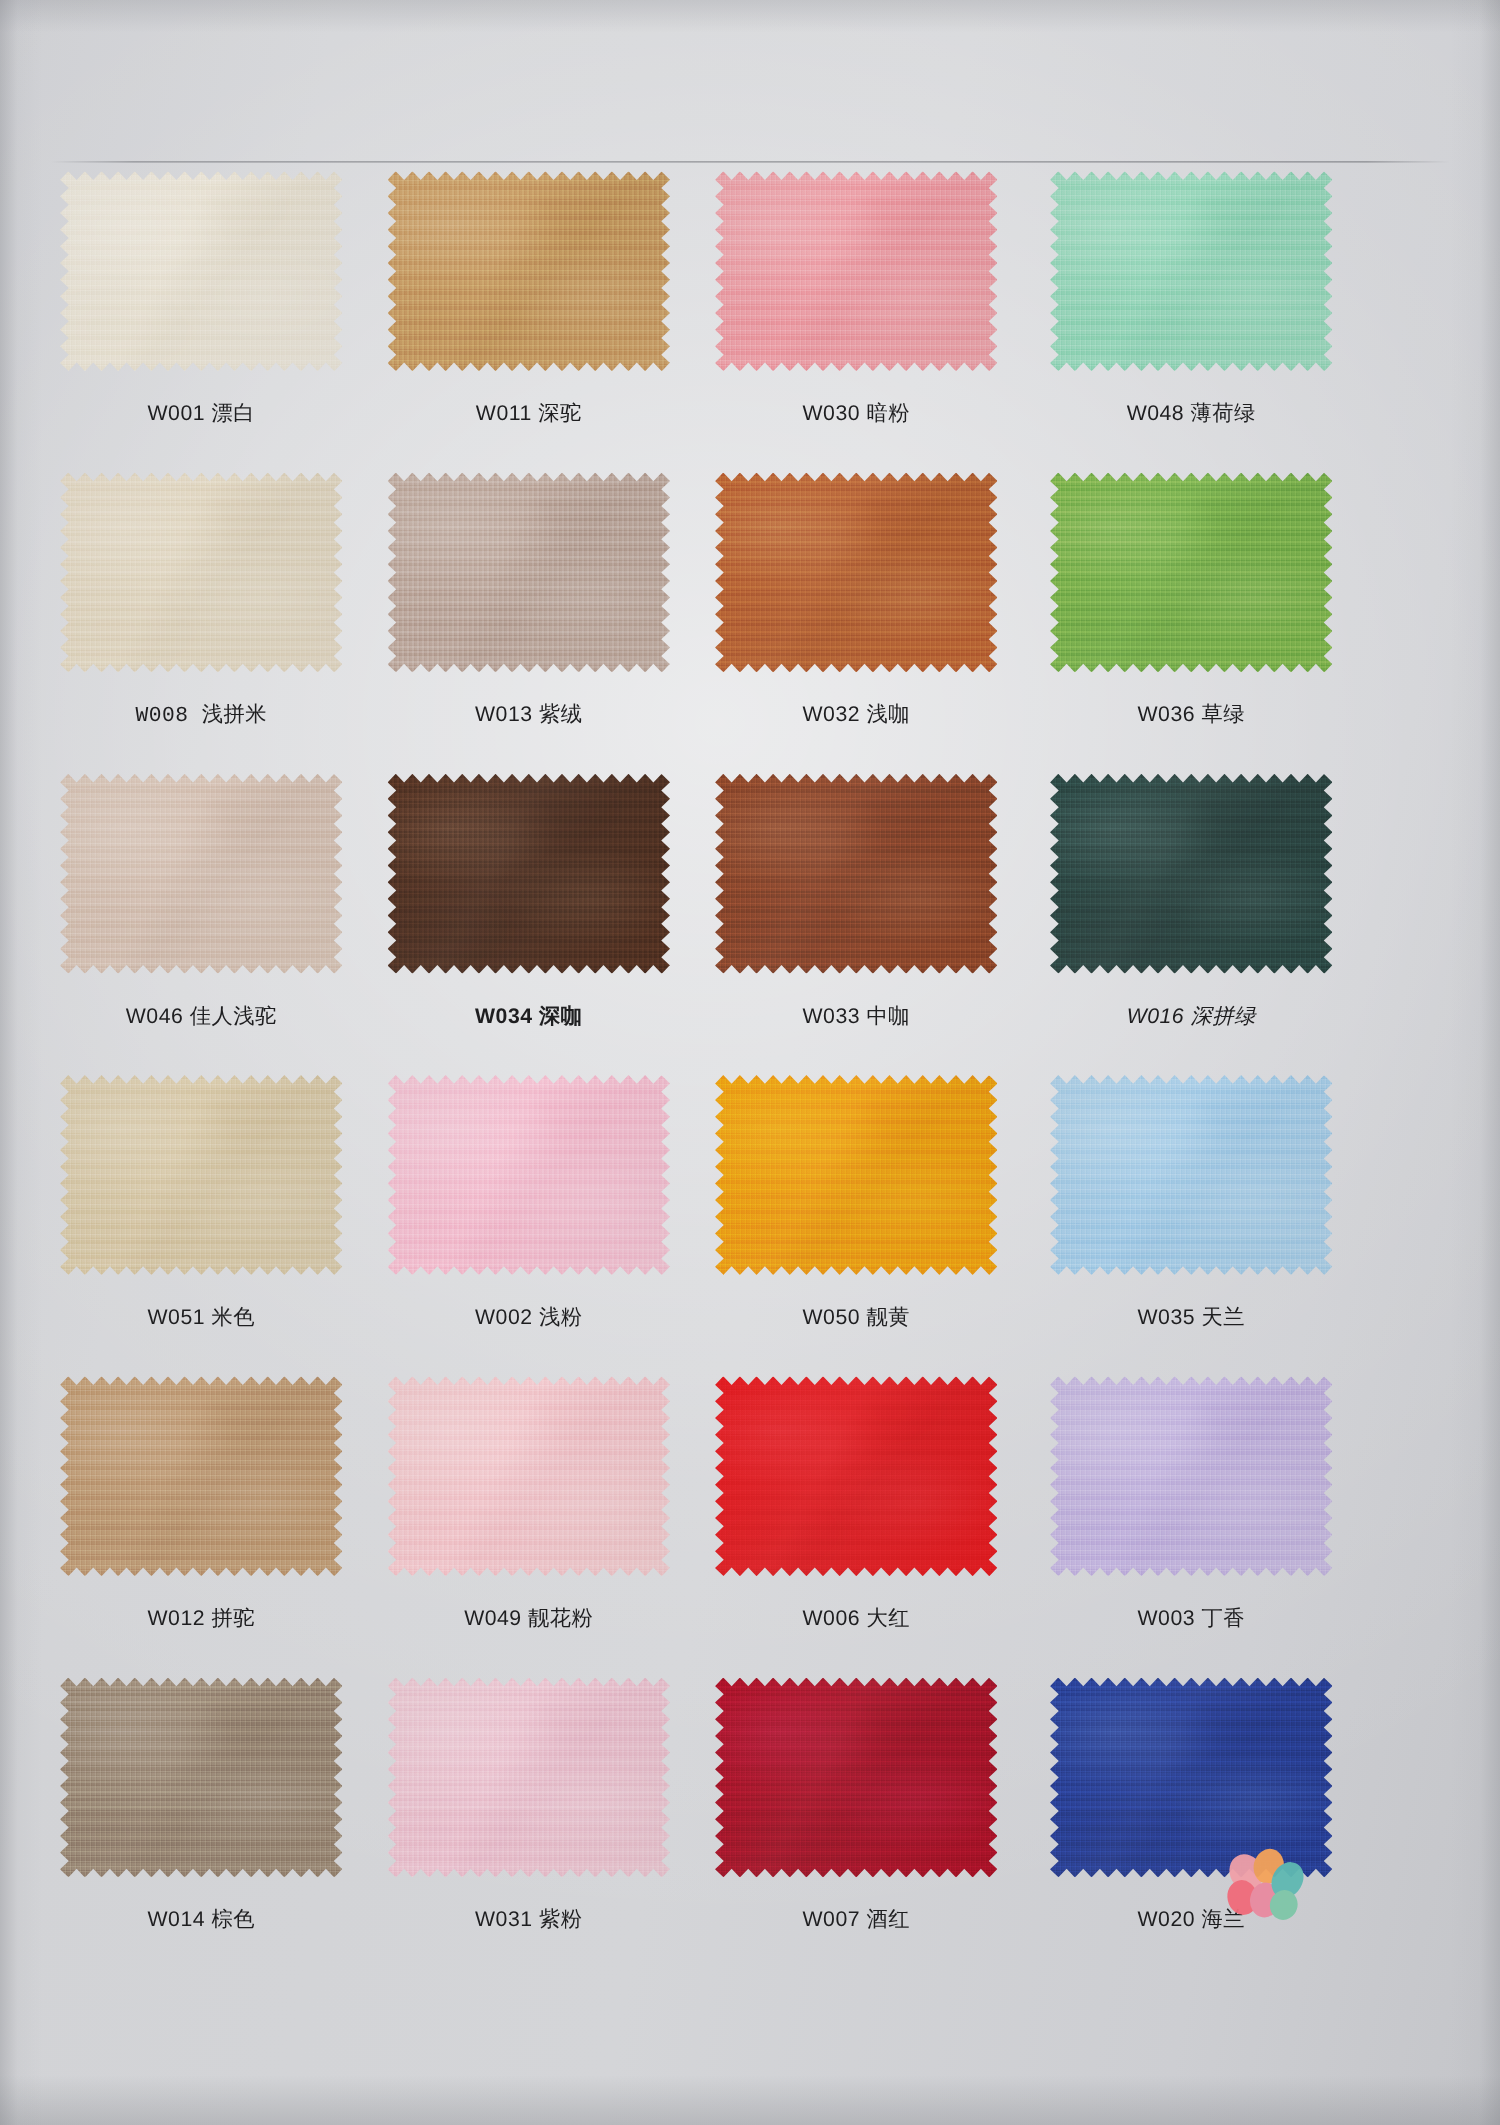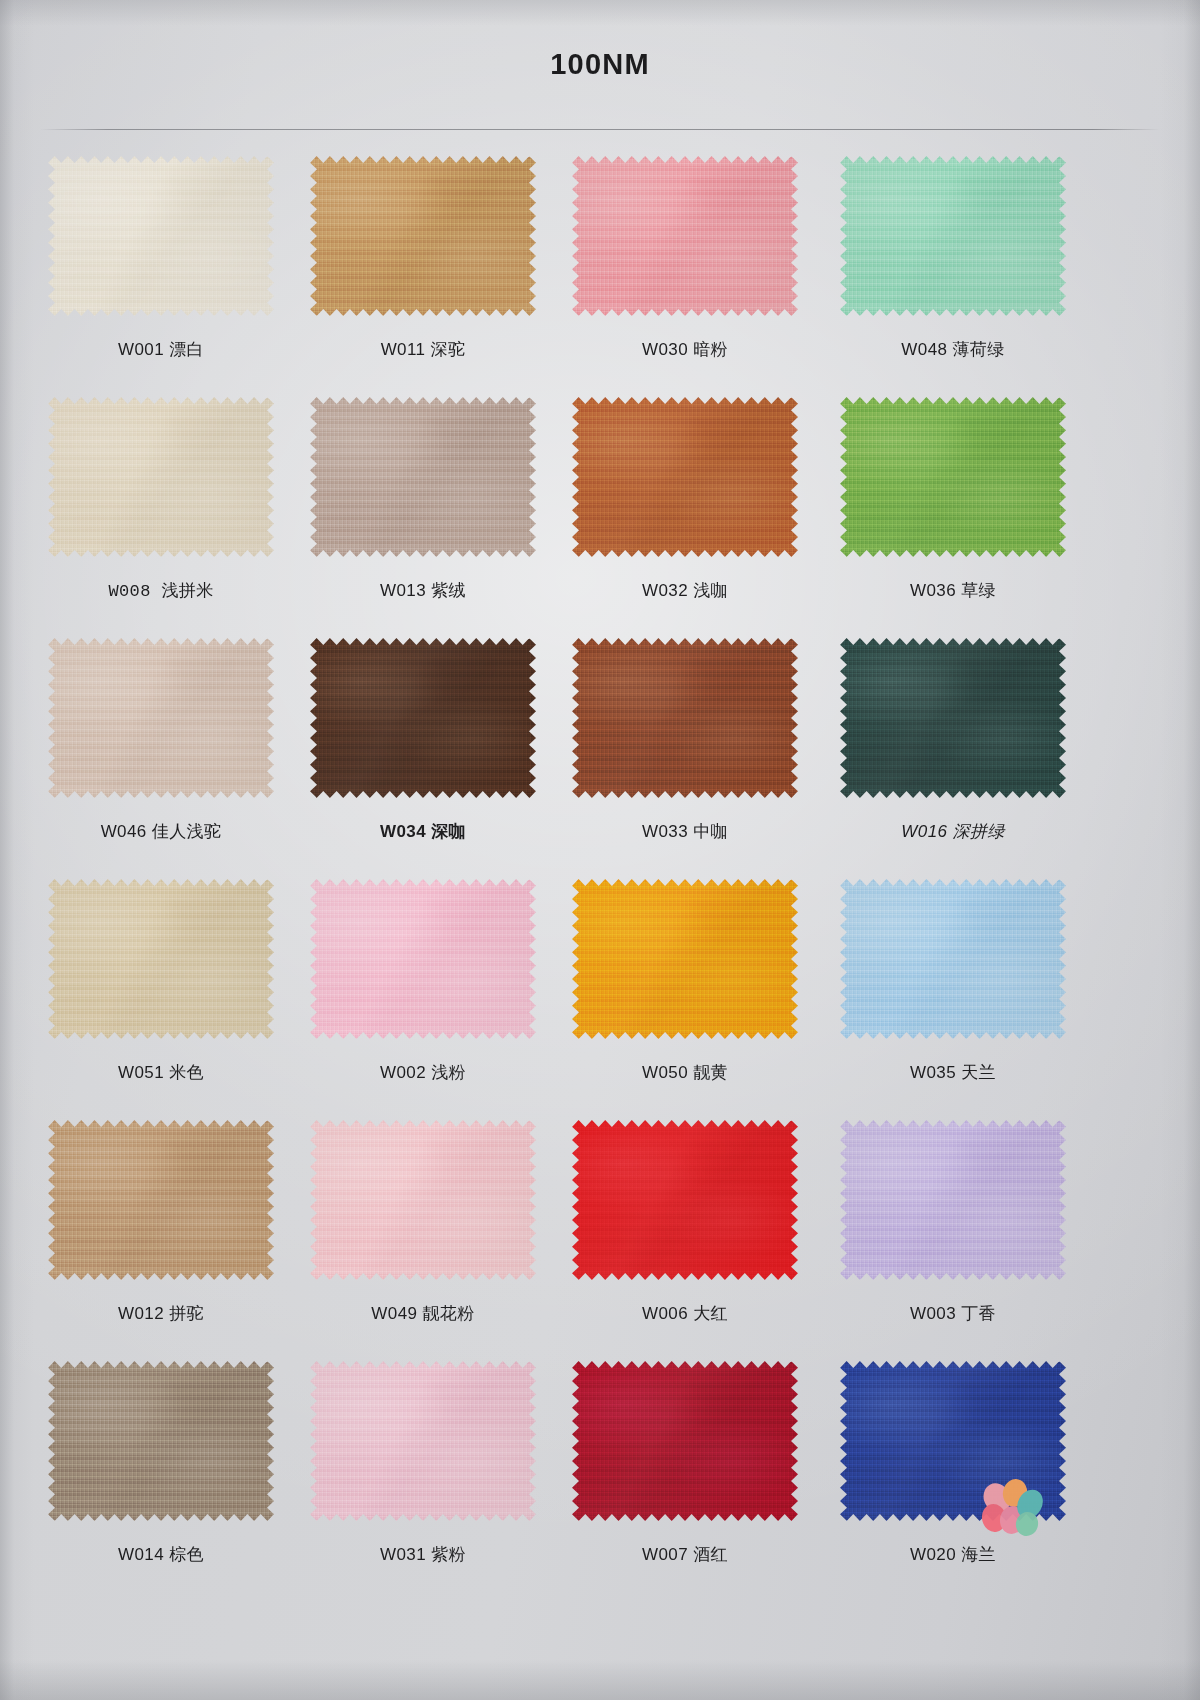--- a/index.html
+++ b/index.html
@@ -36,21 +36,21 @@
   #subtitle{
     position:absolute;top:86px;left:0;right:0;text-align:center;
     font-size:21px;font-weight:400;letter-spacing:0.2px;color:#2b2b2d;
   }
   #rule{
     position:absolute;top:129px;left:40px;right:40px;height:1px;
     background:linear-gradient(to right,rgba(90,92,98,0.0),rgba(86,88,94,0.55) 6%,rgba(86,88,94,0.6) 94%,rgba(90,92,98,0.0));
   }
 
   
-  #grid{position:absolute;left:0;top:156px;width:1000px;}
+  #grid{position:absolute;left:0;top:137px;width:1000px;}
   .row{position:relative;height:241px;}
   .cell{position:absolute;width:226px;top:0;}
 
   .swatch-wrap{position:relative;width:226px;height:160px;}
 
   
   .swatch{
     position:absolute;left:0;top:0;width:226px;height:160px;
     -webkit-mask:
        linear-gradient(#000,#000) center/ 206px 140px no-repeat,
@@ -101,21 +101,20 @@
 
   
   #logo{position:absolute;left:975px;top:1476px;width:74px;height:66px;}
 </style>
 </head>
 <body>
 
 <div id="sheet"></div>
 
 <div id="header">
-  <div id="title">100NM</div>
   <div id="rule"></div>
 </div>
 
 <div id="grid">
     <div class="row">
       <div class="cell" style="left: 48px;">
         <div class="swatch-wrap">
           <div class="shadow" style="clip-path: polygon(0px 7px, 6.6px 0px, 13.3px 7px, 19.9px 0px, 26.6px 7px, 33.2px 0px, 39.9px 7px, 46.5px 0px, 53.2px 7px, 59.8px 0px, 66.5px 7px, 73.1px 0px, 79.8px 7px, 86.4px 0px, 93.1px 7px, 99.7px 0px, 106.4px 7px, 113px 0px, 119.6px 7px, 126.3px 0px, 132.9px 7px, 139.6px 0px, 146.2px 7px, 152.9px 0px, 159.5px 7px, 166.2px 0px, 172.8px 7px, 179.5px 0px, 186.1px 7px, 192.8px 0px, 199.4px 7px, 206.1px 0px, 212.7px 7px, 219.4px 0px, 219px 0px, 226px 6.7px, 219px 13.3px, 226px 20px, 219px 26.7px, 226px 33.3px, 219px 40px, 226px 46.7px, 219px 53.3px, 226px 60px, 219px 66.7px, 226px 73.3px, 219px 80px, 226px 86.7px, 219px 93.3px, 226px 100px, 219px 106.7px, 226px 113.3px, 219px 120px, 226px 126.7px, 219px 133.3px, 226px 140px, 219px 146.7px, 226px 153.3px, 226px 153px, 219.4px 160px, 212.7px 153px, 206.1px 160px, 199.4px 153px, 192.8px 160px, 186.1px 153px, 179.5px 160px, 172.8px 153px, 166.2px 160px, 159.5px 153px, 152.9px 160px, 146.2px 153px, 139.6px 160px, 132.9px 153px, 126.3px 160px, 119.6px 153px, 113px 160px, 106.4px 153px, 99.7px 160px, 93.1px 153px, 86.4px 160px, 79.8px 153px, 73.1px 160px, 66.5px 153px, 59.8px 160px, 53.2px 153px, 46.5px 160px, 39.9px 153px, 33.2px 160px, 26.6px 153px, 19.9px 160px, 13.3px 153px, 6.6px 160px, 7px 160px, 0px 153.3px, 7px 146.7px, 0px 140px, 7px 133.3px, 0px 126.7px, 7px 120px, 0px 113.3px, 7px 106.7px, 0px 100px, 7px 93.3px, 0px 86.7px, 7px 80px, 0px 73.3px, 7px 66.7px, 0px 60px, 7px 53.3px, 0px 46.7px, 7px 40px, 0px 33.3px, 7px 26.7px, 0px 20px, 7px 13.3px, 0px 6.7px);"></div>
           <div class="swatch" style="clip-path: polygon(0px 7px, 6.6px 0px, 13.3px 7px, 19.9px 0px, 26.6px 7px, 33.2px 0px, 39.9px 7px, 46.5px 0px, 53.2px 7px, 59.8px 0px, 66.5px 7px, 73.1px 0px, 79.8px 7px, 86.4px 0px, 93.1px 7px, 99.7px 0px, 106.4px 7px, 113px 0px, 119.6px 7px, 126.3px 0px, 132.9px 7px, 139.6px 0px, 146.2px 7px, 152.9px 0px, 159.5px 7px, 166.2px 0px, 172.8px 7px, 179.5px 0px, 186.1px 7px, 192.8px 0px, 199.4px 7px, 206.1px 0px, 212.7px 7px, 219.4px 0px, 219px 0px, 226px 6.7px, 219px 13.3px, 226px 20px, 219px 26.7px, 226px 33.3px, 219px 40px, 226px 46.7px, 219px 53.3px, 226px 60px, 219px 66.7px, 226px 73.3px, 219px 80px, 226px 86.7px, 219px 93.3px, 226px 100px, 219px 106.7px, 226px 113.3px, 219px 120px, 226px 126.7px, 219px 133.3px, 226px 140px, 219px 146.7px, 226px 153.3px, 226px 153px, 219.4px 160px, 212.7px 153px, 206.1px 160px, 199.4px 153px, 192.8px 160px, 186.1px 153px, 179.5px 160px, 172.8px 153px, 166.2px 160px, 159.5px 153px, 152.9px 160px, 146.2px 153px, 139.6px 160px, 132.9px 153px, 126.3px 160px, 119.6px 153px, 113px 160px, 106.4px 153px, 99.7px 160px, 93.1px 153px, 86.4px 160px, 79.8px 153px, 73.1px 160px, 66.5px 153px, 59.8px 160px, 53.2px 153px, 46.5px 160px, 39.9px 153px, 33.2px 160px, 26.6px 153px, 19.9px 160px, 13.3px 153px, 6.6px 160px, 7px 160px, 0px 153.3px, 7px 146.7px, 0px 140px, 7px 133.3px, 0px 126.7px, 7px 120px, 0px 113.3px, 7px 106.7px, 0px 100px, 7px 93.3px, 0px 86.7px, 7px 80px, 0px 73.3px, 7px 66.7px, 0px 60px, 7px 53.3px, 0px 46.7px, 7px 40px, 0px 33.3px, 7px 26.7px, 0px 20px, 7px 13.3px, 0px 6.7px);">
             <div class="fabric" style="background: linear-gradient(132deg, rgb(238, 233, 221) 0%, rgb(226, 219, 203) 55%, rgb(238, 233, 221) 100%);"></div>

